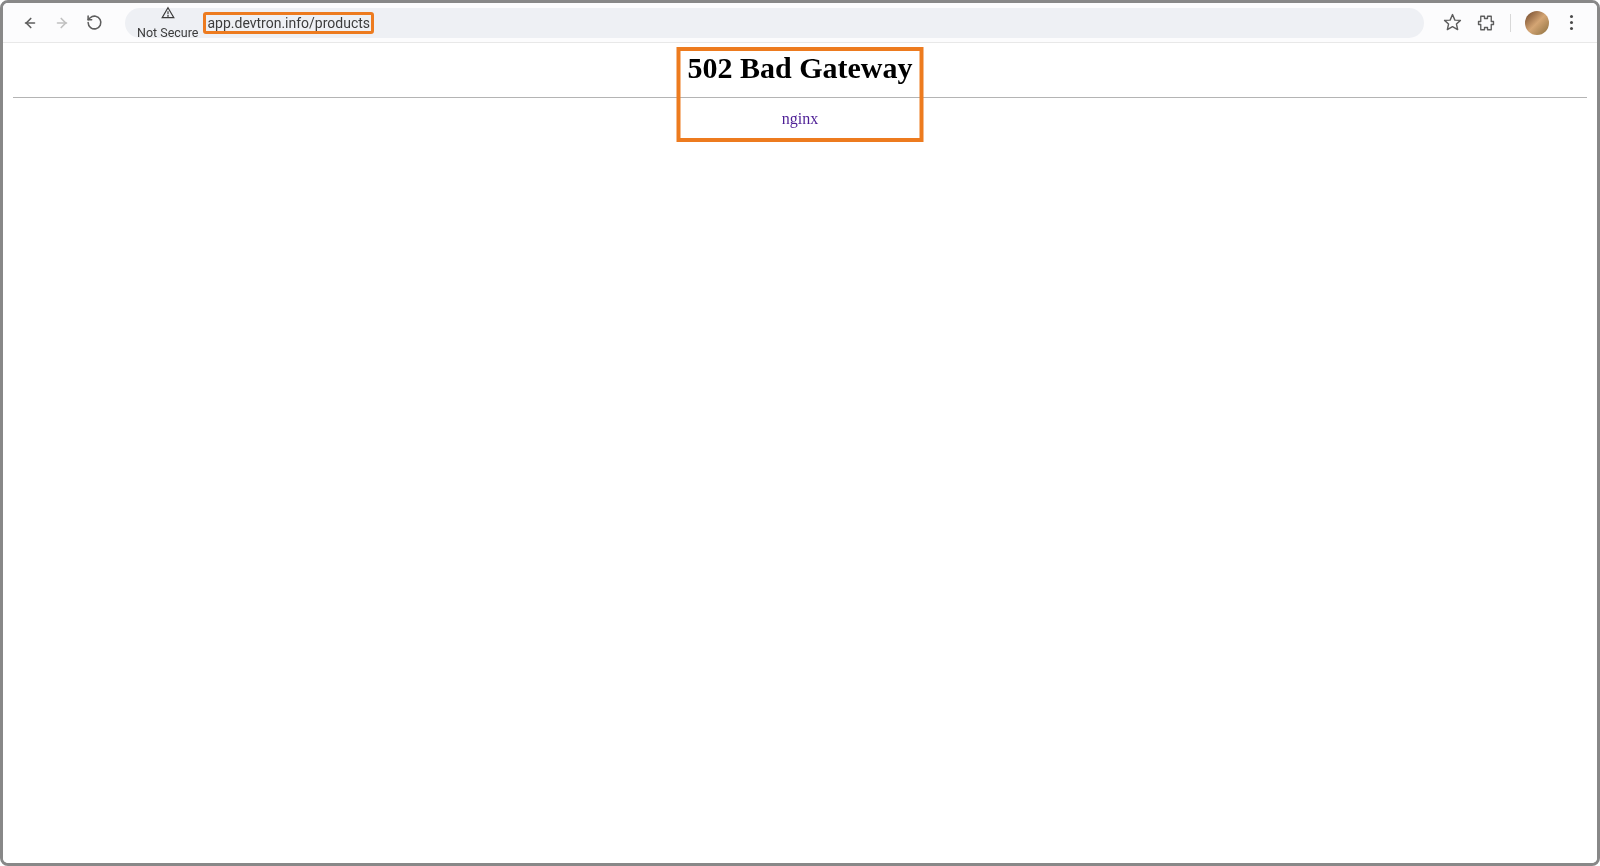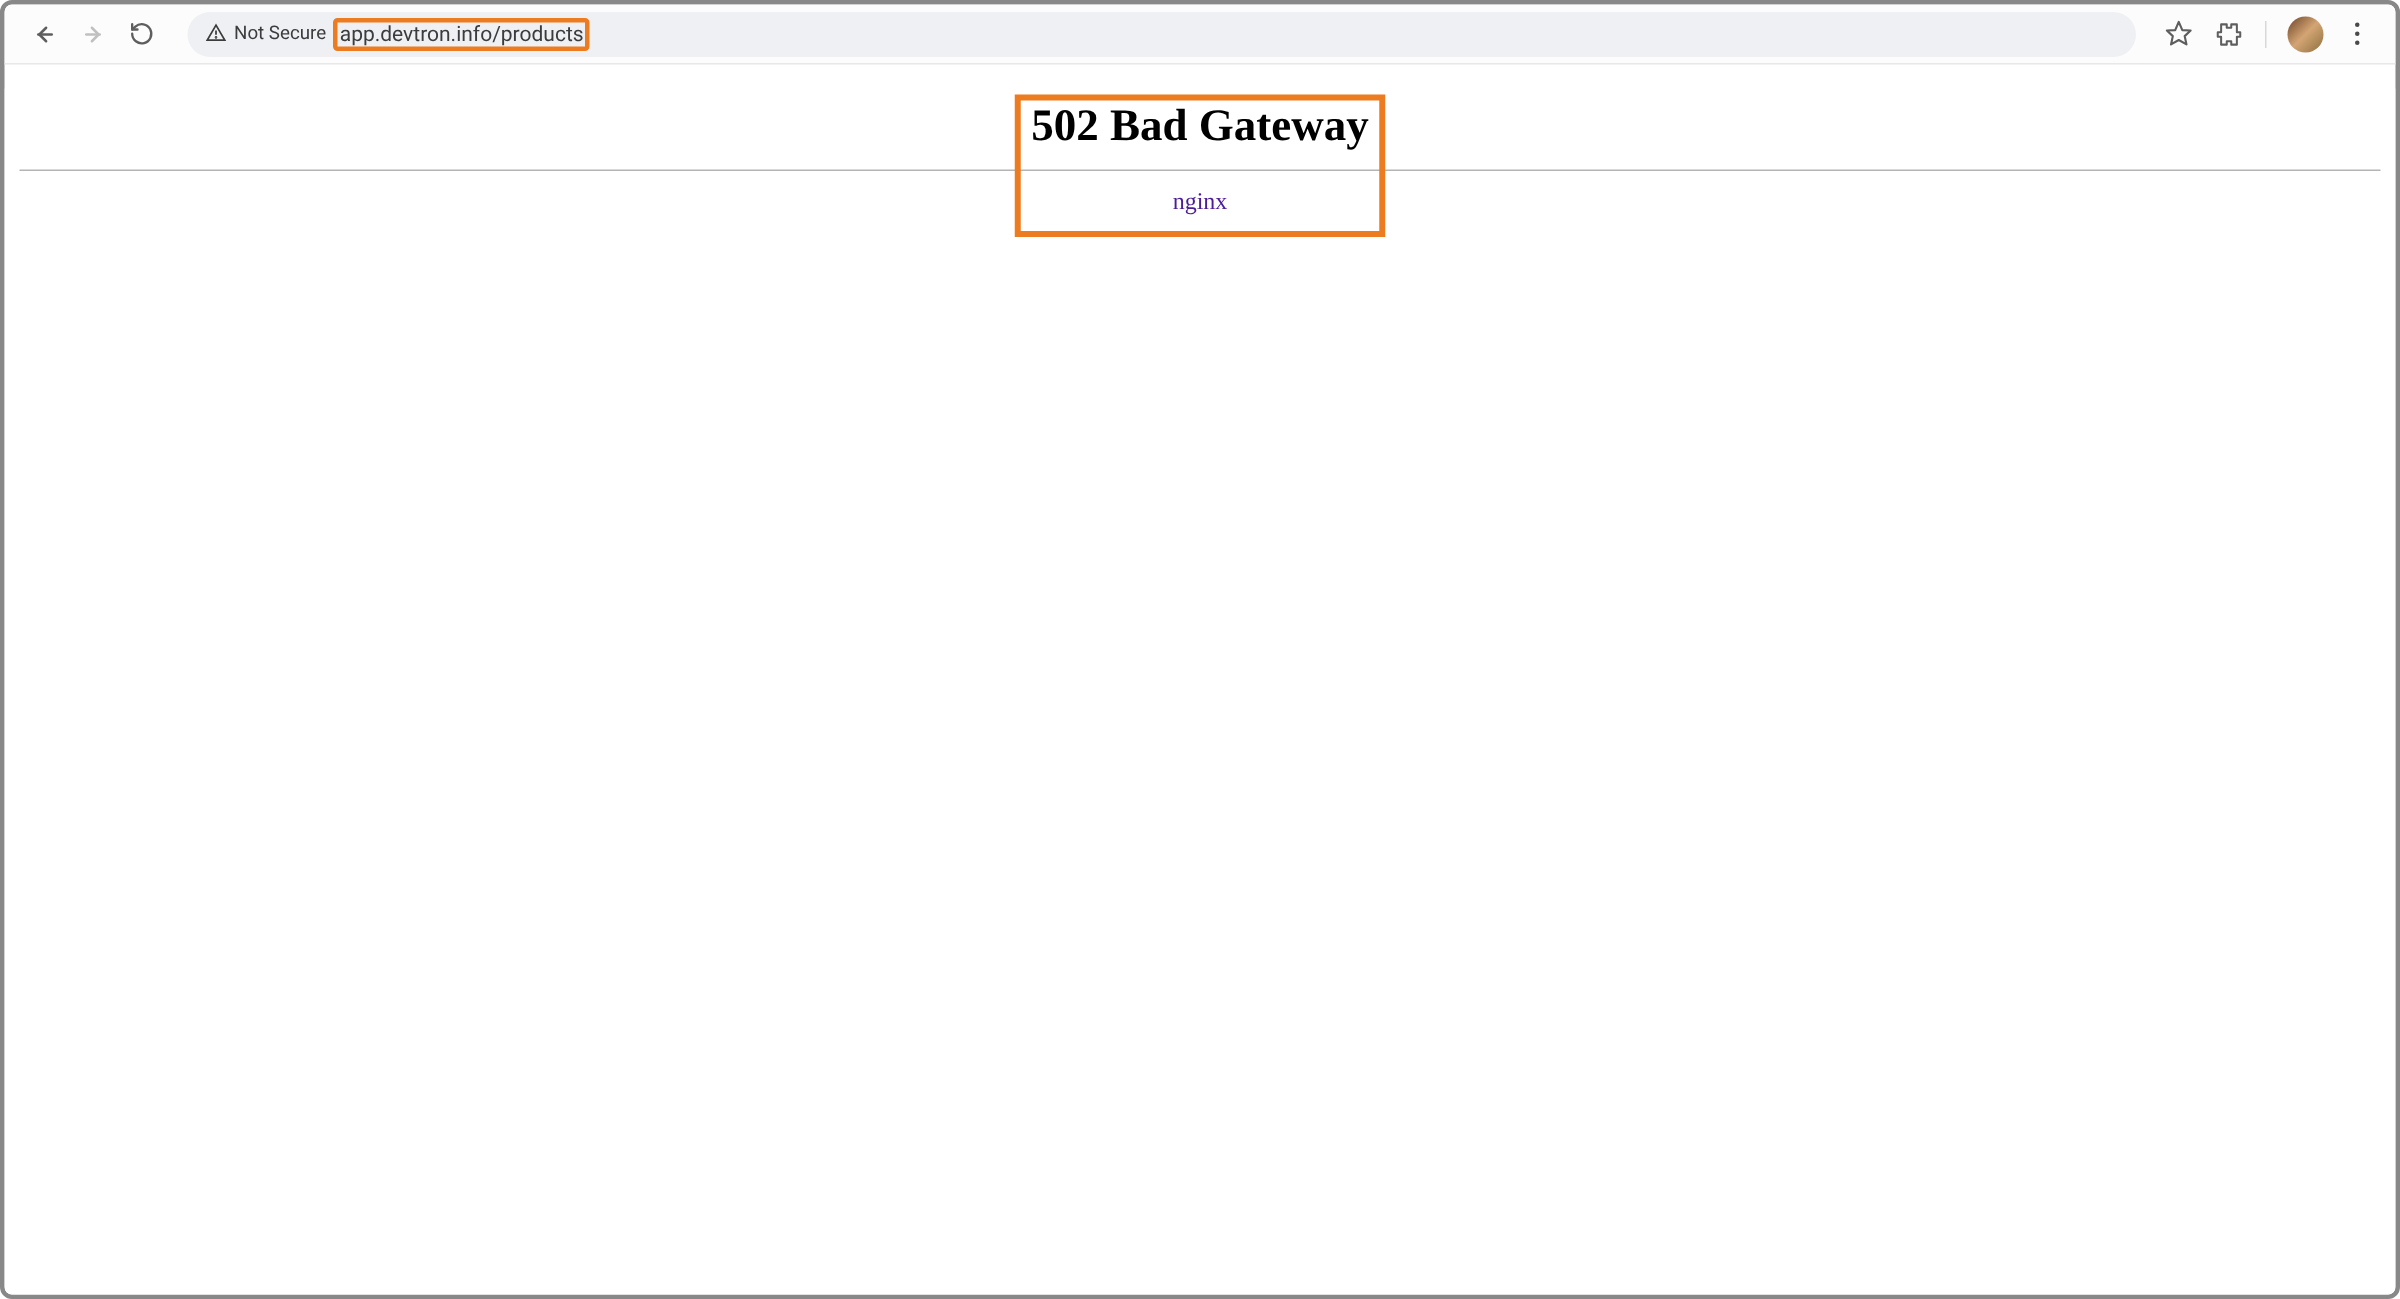--- a/index.html
+++ b/index.html
@@ -58,25 +58,26 @@
       display: flex;
       align-items: center;
       padding: 0 12px;
       gap: 8px;
       margin-left: 8px;
       margin-right: 12px;
     }
     
     .security-chip {
       display: flex;
-      align-items: flex-start;
+      align-items: center;
       gap: 5px;
       font-size: 12.5px;
       color: #3c3c3c;
       white-space: nowrap;
+      flex-direction: column;
     }
     
     .url-text {
       font-size: 14px;
       color: #3c3c3c;
       white-space: nowrap;
     }
     
     .url-highlight {
       border: 3px solid #ed7b1f;
@@ -136,21 +137,20 @@
     
     .content-area {
       position: relative;
       height: calc(100% - 40px);
       background: #fff;
     }
     
     .error-block {
       text-align: center;
       padding-top: 8px;
-      margin-top: 16px;
     }
     
     .error-heading {
       font-family: "Times New Roman", Times, serif;
       font-weight: bold;
       font-size: 30px;
       color: #000;
       display: inline-block;
       margin-bottom: 12px;
     }

